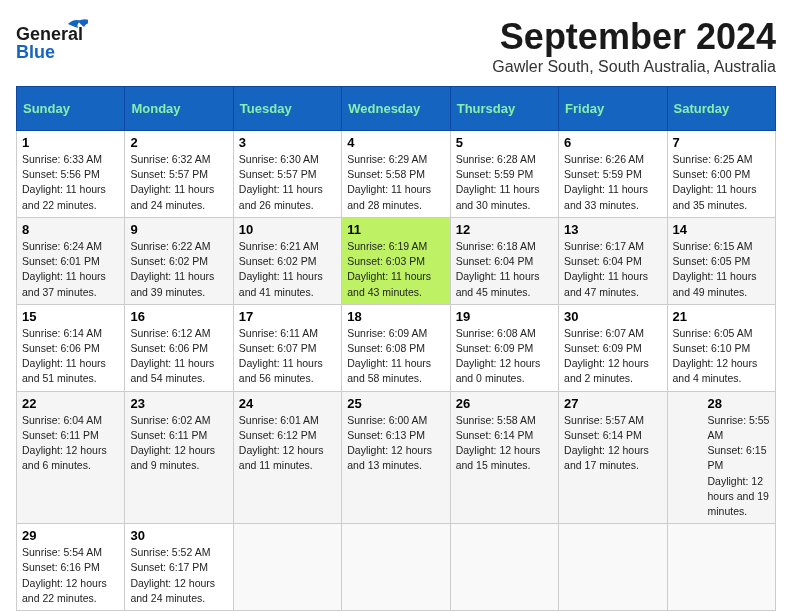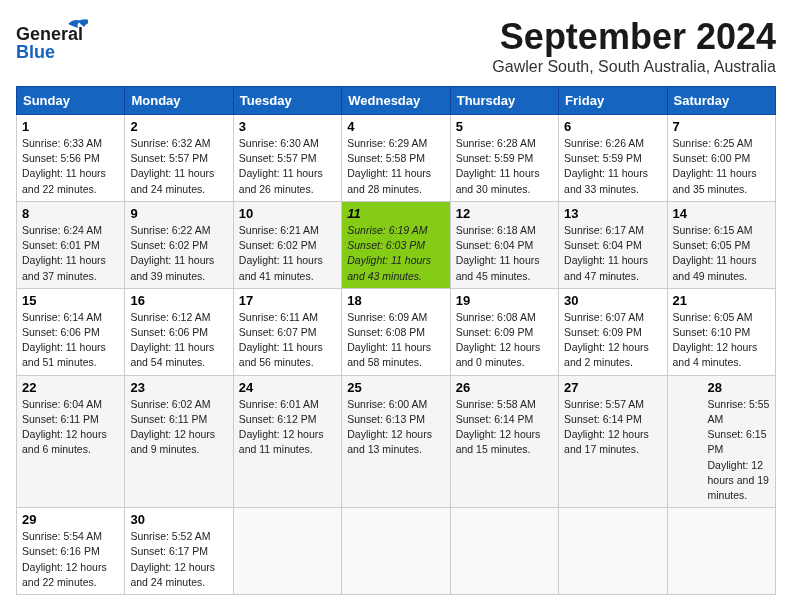--- a/index.html
+++ b/index.html
@@ -30,23 +30,23 @@
       color: #333;
       font-weight: normal;
     }
     .calendar {
       width: 100%;
       border-collapse: collapse;
       font-size: 11px;
     }
     .calendar th {
       background-color: #1565c0;
-      color: #ffffff;
+      color: #86efac;
       text-align: left;
-      padding: 6px 6px;
+      padding: 14px 6px;
       font-size: 13px;
       font-weight: bold;
       border: 1px solid #0d47a1;
     }
     .calendar td {
       border: 1px solid #ccc;
       vertical-align: top;
       padding: 4px 5px;
       width: 107px;
       min-height: 80px;
@@ -146,21 +146,21 @@
           <div class="day-info">Sunrise: 6:24 AM<br>Sunset: 6:01 PM<br>Daylight: 11 hours and 37 minutes.</div>
         </td>
         <td style="background: rgb(245, 245, 245);">
           <span class="day-num">9</span>
           <div class="day-info">Sunrise: 6:22 AM<br>Sunset: 6:02 PM<br>Daylight: 11 hours and 39 minutes.</div>
         </td>
         <td style="background: rgb(245, 245, 245);">
           <span class="day-num">10</span>
           <div class="day-info">Sunrise: 6:21 AM<br>Sunset: 6:02 PM<br>Daylight: 11 hours and 41 minutes.</div>
         </td>
-        <td style="background: #84cc16; font-style: italic;">
+        <td style="background: #bef264;">
           <span class="day-num">11</span>
           <div class="day-info">Sunrise: 6:19 AM<br>Sunset: 6:03 PM<br>Daylight: 11 hours and 43 minutes.</div>
         </td>
         <td style="background: rgb(245, 245, 245);">
           <span class="day-num">12</span>
           <div class="day-info">Sunrise: 6:18 AM<br>Sunset: 6:04 PM<br>Daylight: 11 hours and 45 minutes.</div>
         </td>
         <td style="background: rgb(245, 245, 245);">
           <span class="day-num">13</span>
           <div class="day-info">Sunrise: 6:17 AM<br>Sunset: 6:04 PM<br>Daylight: 11 hours and 47 minutes.</div>

